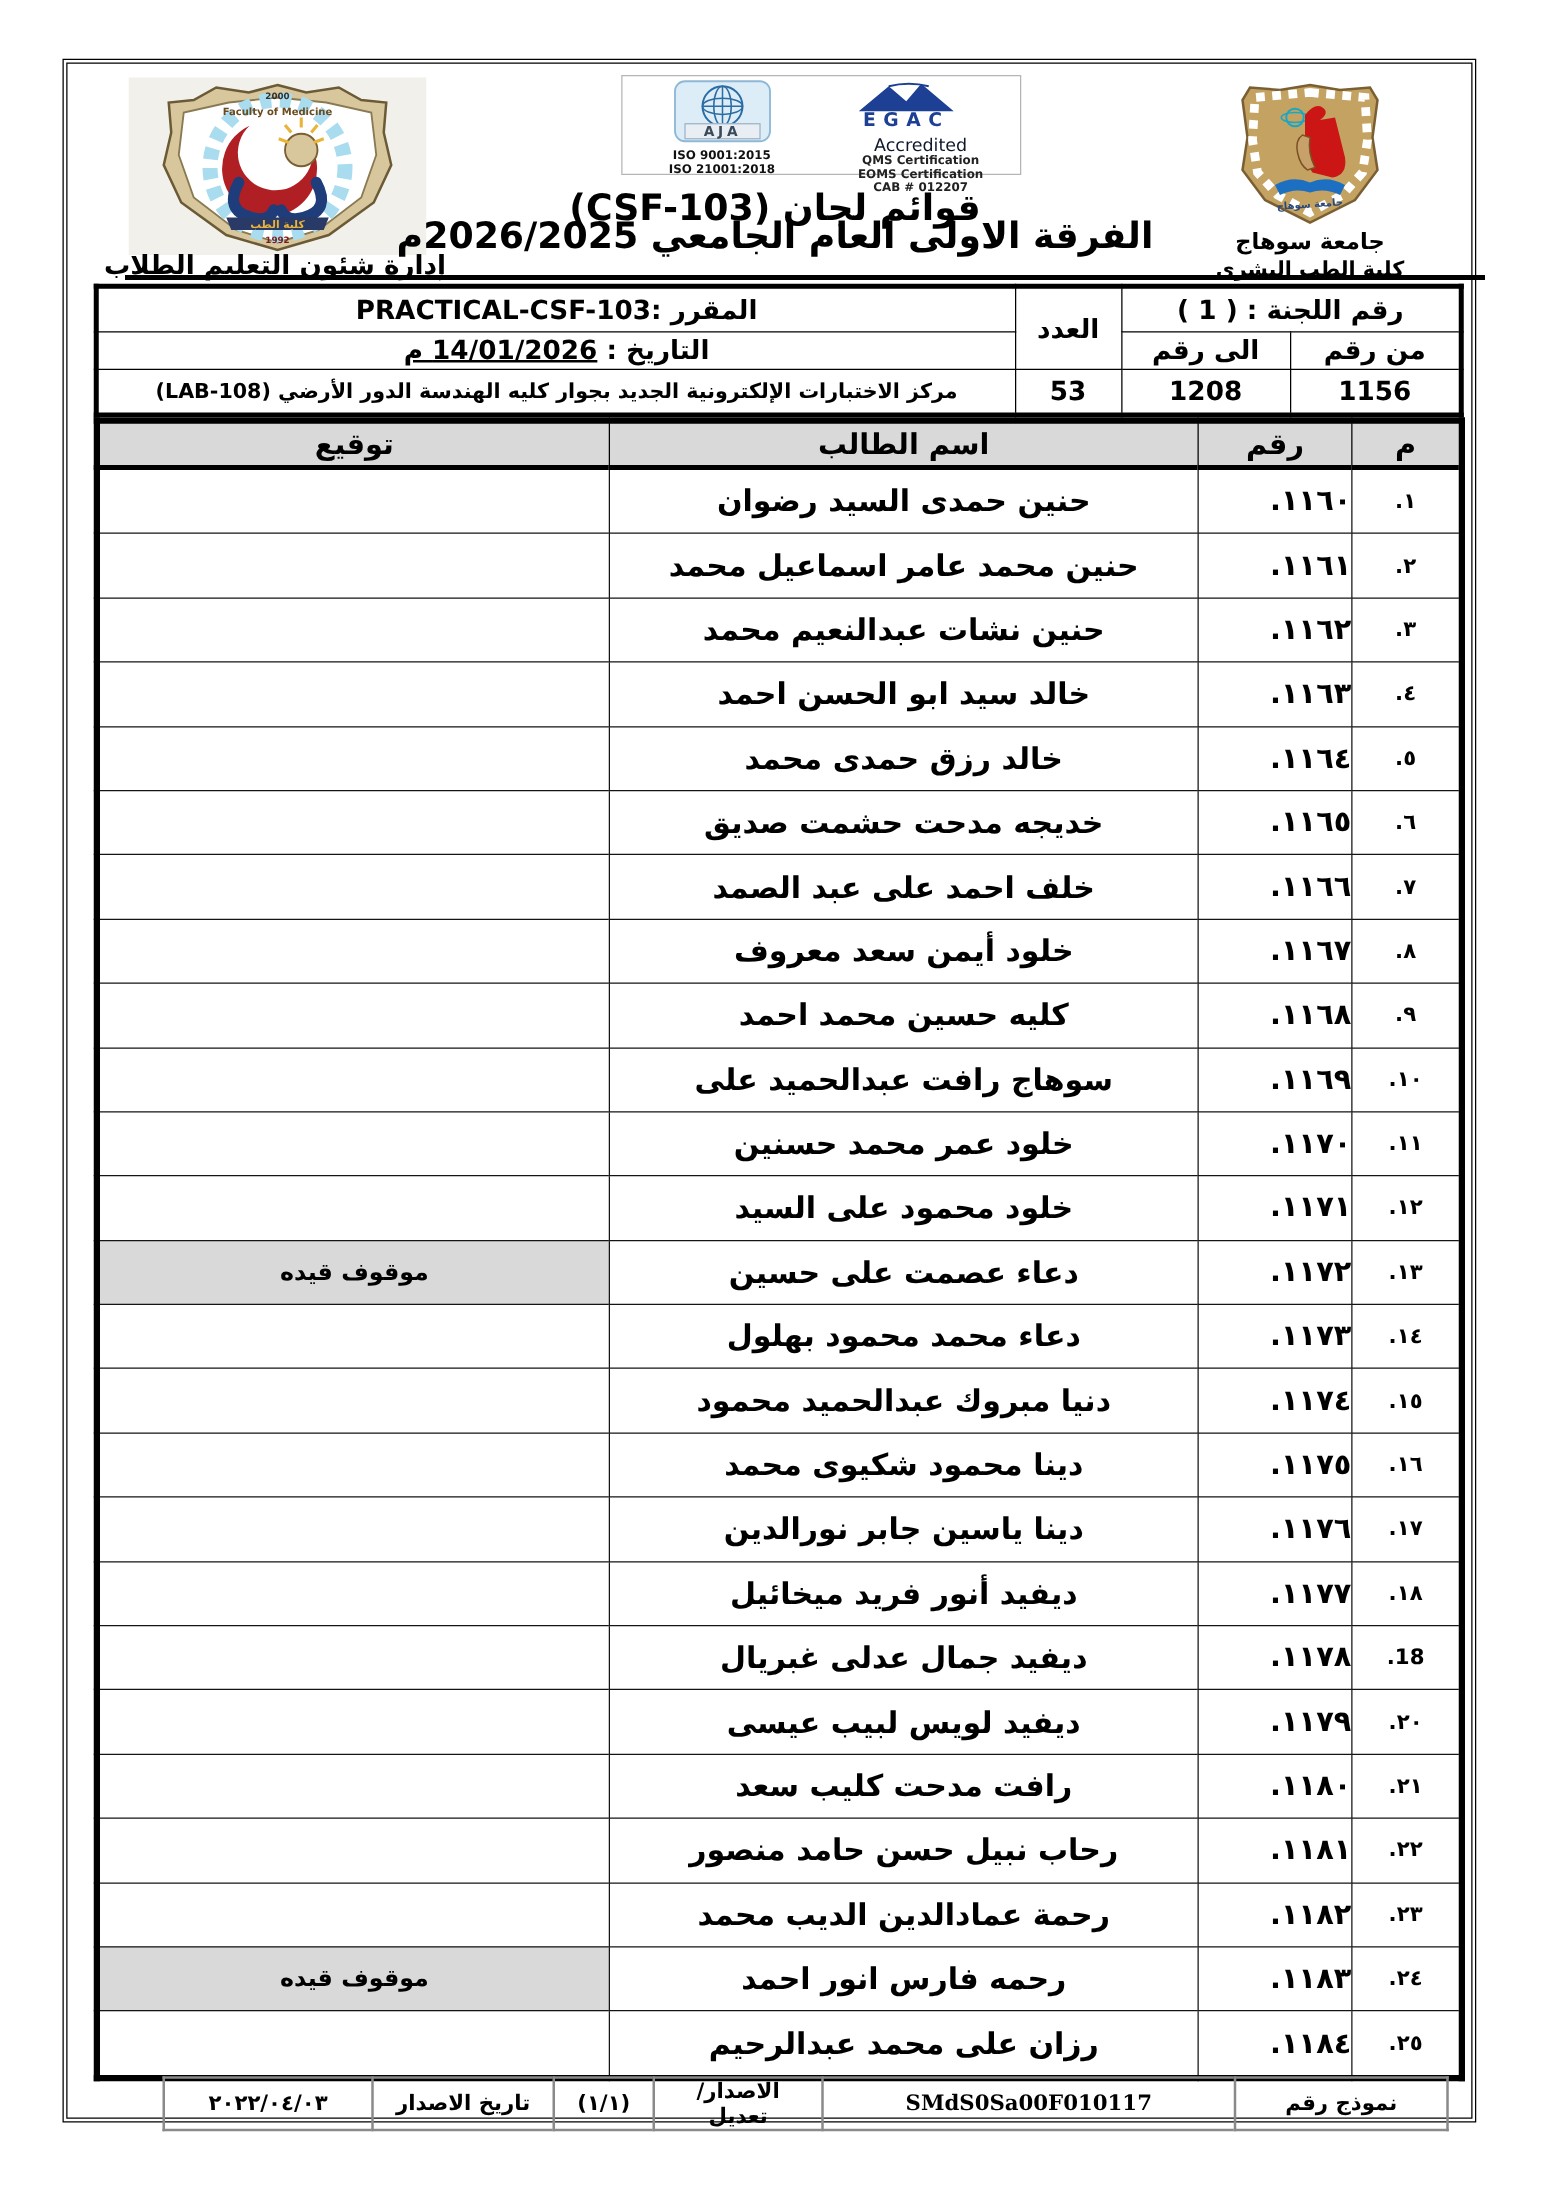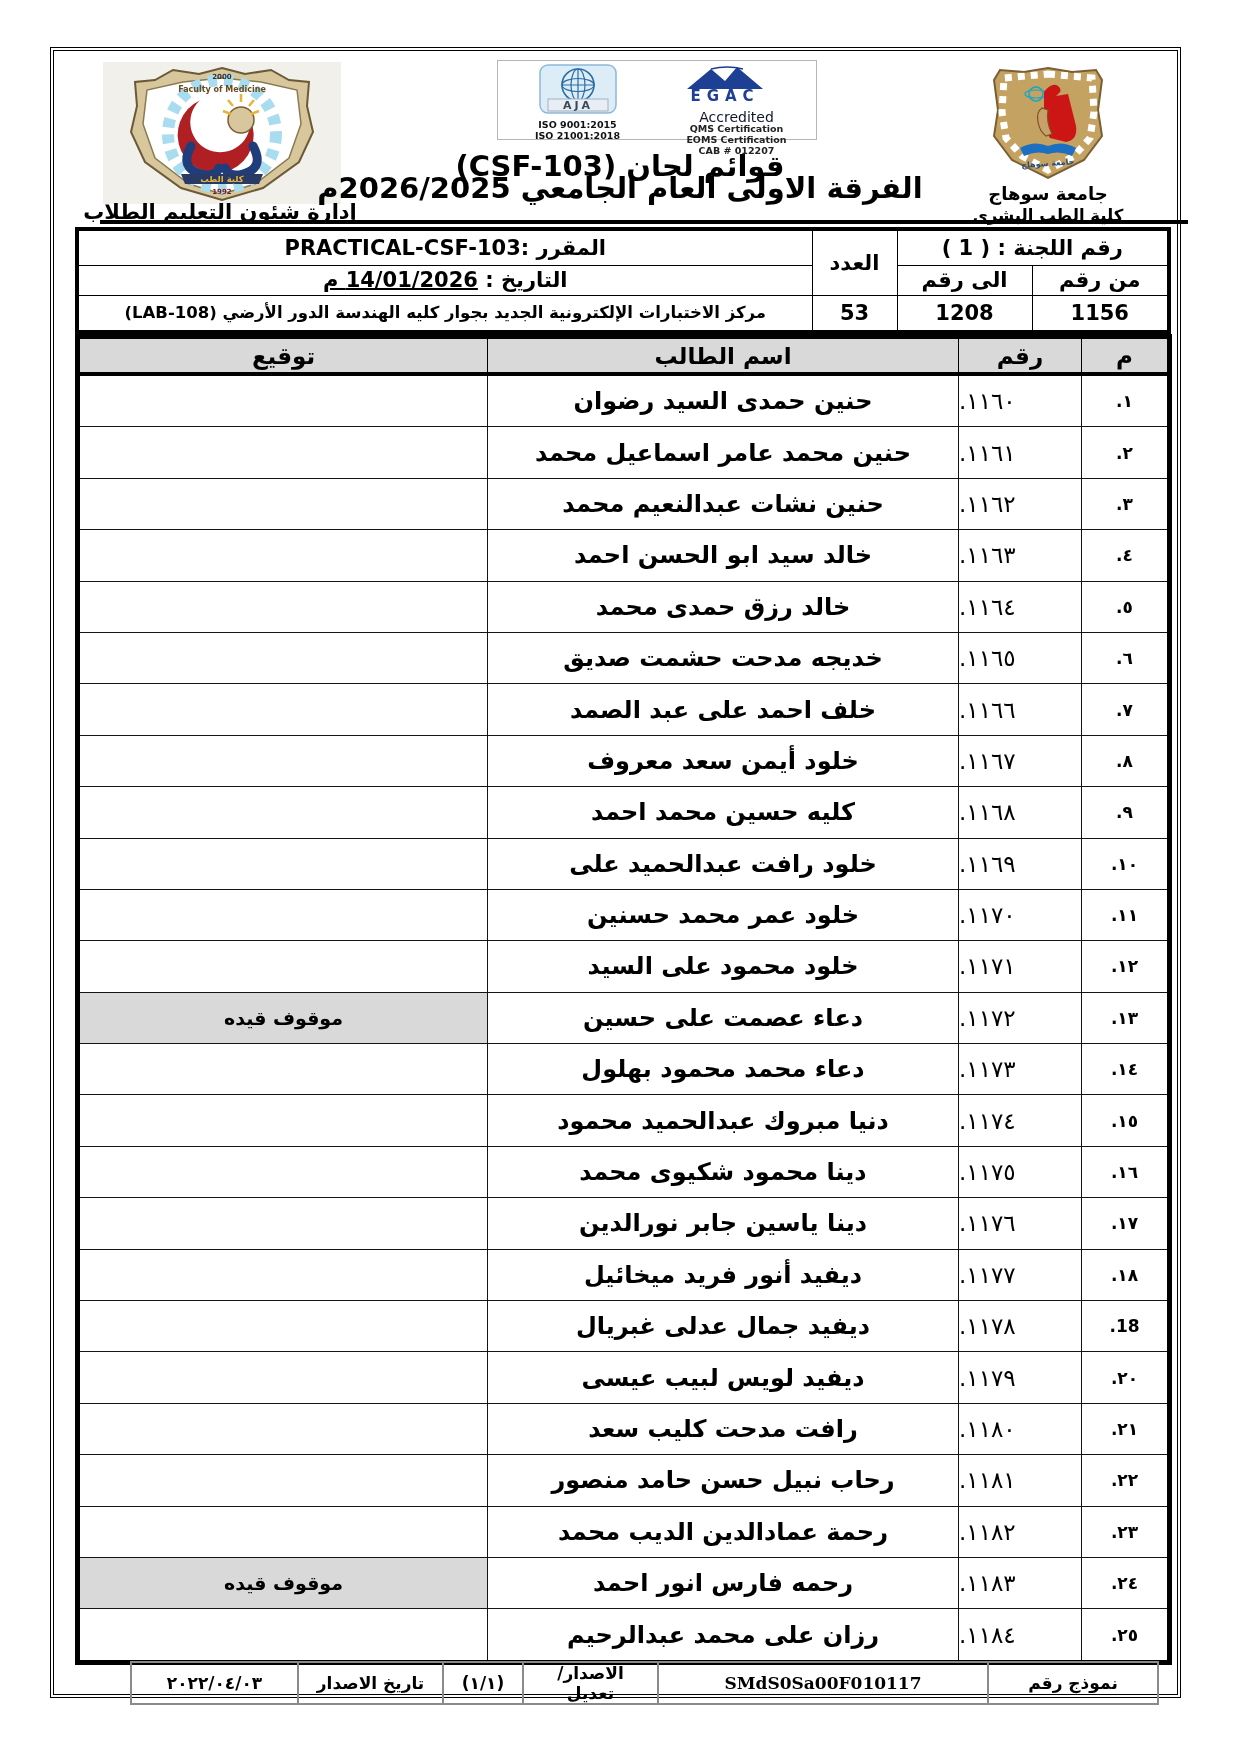--- a/index.html
+++ b/index.html
@@ -31,21 +31,21 @@
   .info-label{font-size:21px;}
   .info-val{font-size:21px;direction:ltr;}
   #loc-cell{font-size:16.5px;}
   .date-ul{text-decoration:underline;text-decoration-thickness:2px;}
   #main-table{left:75px;top:334px;width:1092px;border:5px solid #000;}
   #main-table th{background:#d9d9d9;border:1.6px solid #000;border-bottom:4px solid #000;
                  font-size:23px;font-weight:bold;height:33px;padding:0;}
   #main-table td{border:1.3px solid #141414;height:50.4px;padding:0;vertical-align:middle;}
   tr.band td{border-top:2.8px solid #000;}
   .c-ser{font-size:17px;font-weight:bold;text-align:center;}
-  .c-num{font-size:23px;font-weight:normal;text-align:left;}
+  .c-num{font-size:23px;font-weight:bold;text-align:right;}
   .c-name{font-size:24px;font-weight:bold;text-align:center;}
   .c-sig{font-size:19px;font-weight:bold;text-align:center;}
   .suspended{background:#d9d9d9;}
   #footer-table{left:130px;top:1661px;width:1027px;}
   #footer-table td{border:2px solid #8a8a8a;font-weight:bold;font-size:17px;height:30px;
                    text-align:center;padding:0 16px;vertical-align:middle;}
   #form-code-cell{direction:ltr;text-align:left;font-size:18px;
                   font-family:"DejaVu Serif","Liberation Serif",serif;}
   .num-ltr{direction:ltr;unicode-bidi:embed;}
 </style>
@@ -223,21 +223,21 @@
         </tr>
     <tr>
           <td class="c-ser">٩.</td>
           <td class="c-num">١١٦٨.</td>
           <td class="c-name">كليه حسين محمد احمد</td>
           <td class="c-sig"></td>
         </tr>
     <tr>
           <td class="c-ser">١٠.</td>
           <td class="c-num">١١٦٩.</td>
-          <td class="c-name">خلود رافت عبدالحميد على</td>
+          <td class="c-name">سوهاج رافت عبدالحميد على</td>
           <td class="c-sig"></td>
         </tr>
     <tr>
           <td class="c-ser">١١.</td>
           <td class="c-num">١١٧٠.</td>
           <td class="c-name">خلود عمر محمد حسنين</td>
           <td class="c-sig"></td>
         </tr>
     <tr>
           <td class="c-ser">١٢.</td>

